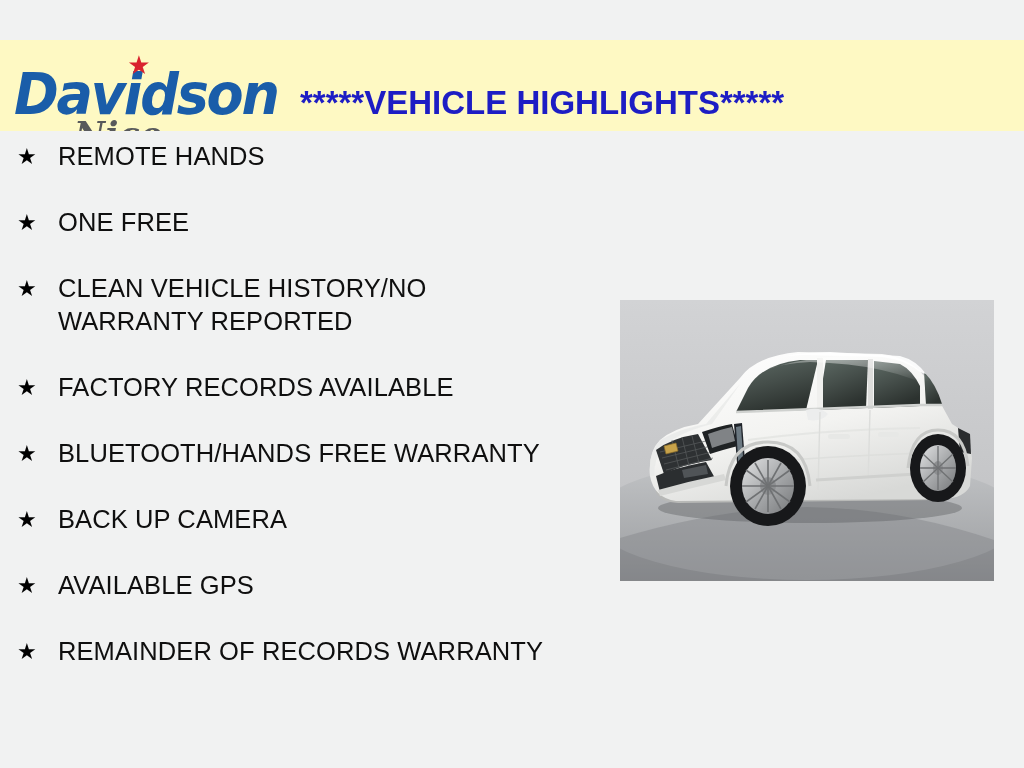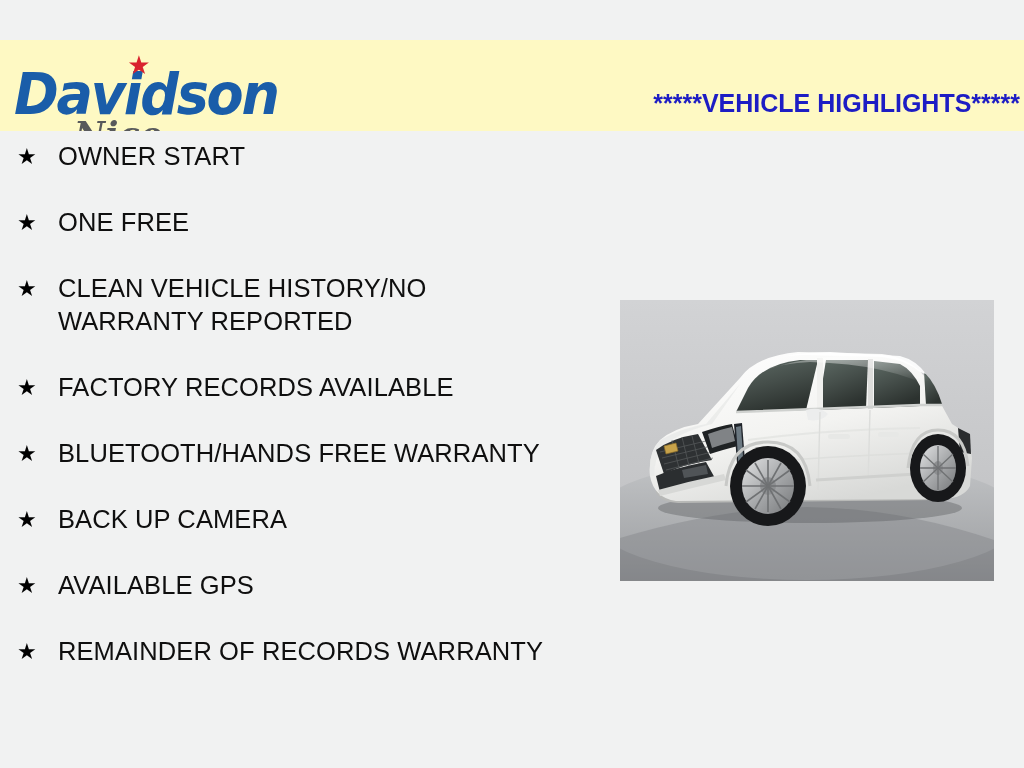--- a/index.html
+++ b/index.html
@@ -85,24 +85,24 @@
     overflow: hidden;
   }
   #logo-swoosh svg { display: block; }
 
   
   #page-title {
     position: absolute;
     left: 300px;
     top: 48px;
     width: 720px;
-    text-align: right;
+    text-align: left;
     font-family: "Liberation Sans", sans-serif;
     font-weight: bold;
-    font-size: 25px;
+    font-size: 33px;
     line-height: 30px;
     color: #1d1dc4;
     letter-spacing: 0px;
     white-space: nowrap;
   }
 
   
   #content-area {
     position: absolute;
     left: 0;
@@ -180,21 +180,21 @@
 
   <div id="page-title">*****VEHICLE HIGHLIGHTS*****</div>
 
 </div>
 
 <div id="content-area">
 
   <ul id="highlights-list">
     <li class="highlight-item">
       <span class="highlight-bullet">★</span>
-      <span class="highlight-text">OWNER START</span>
+      <span class="highlight-text">REMOTE HANDS</span>
     </li>
     <li class="highlight-item">
       <span class="highlight-bullet">★</span>
       <span class="highlight-text">ONE FREE</span>
     </li>
     <li class="highlight-item">
       <span class="highlight-bullet">★</span>
       <span class="highlight-text">CLEAN VEHICLE HISTORY/NO WARRANTY REPORTED</span>
     </li>
     <li class="highlight-item">

